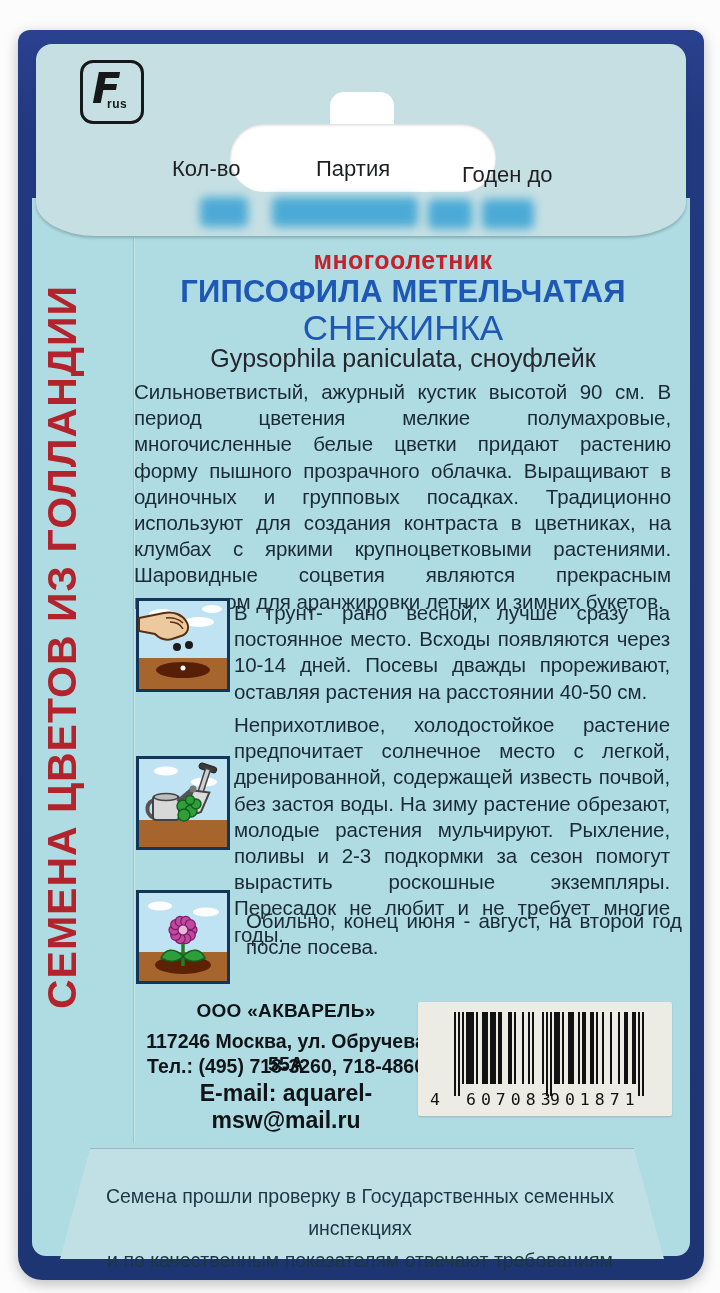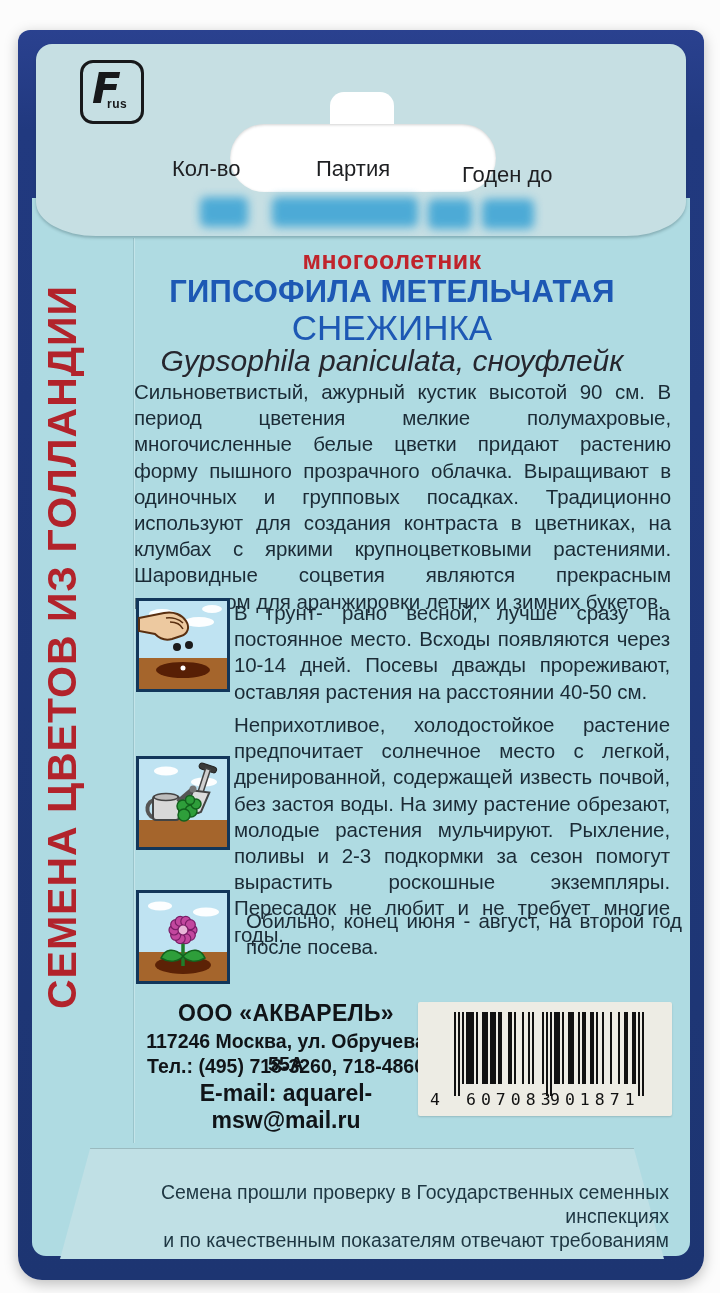--- a/index.html
+++ b/index.html
@@ -33,58 +33,58 @@
     border-radius:13px;background:transparent;}
   .logo .f{position:absolute;left:9px;top:1px;font-size:42px;font-weight:bold;font-style:italic;
     color:#17181a;font-family:"DejaVu Sans",sans-serif;}
   .logo .rus{position:absolute;left:24px;top:34px;font-size:12px;font-weight:bold;
     color:#17181a;letter-spacing:.5px;}
   
   .hlabel{position:absolute;font-size:22px;color:#1e1f22;}
   .stamp{position:absolute;height:30px;border-radius:6px;background:var(--stamp);
     filter:blur(5px);opacity:.8;}
   
-  .titlewrap{position:absolute;left:124px;width:536px;text-align:center;}
+  .titlewrap{position:absolute;left:135px;width:536px;text-align:center;}
   .cat{top:246px;font-size:25px;font-weight:bold;color:var(--red);letter-spacing:.5px;}
   .name1{top:274px;font-size:31px;font-weight:bold;color:var(--titleblue);letter-spacing:.2px;text-align:center;}
   .name2{top:308px;font-size:35px;font-weight:normal;color:var(--titleblue);}
-  .latin{top:344px;font-size:30px;font-style:italic;color:#26262e;}
+  .latin{top:344px;font-size:25px;color:#26262e;}
   
   .para{position:absolute;color:var(--ink);font-size:20.5px;line-height:26.2px;
     text-align:justify;letter-spacing:-.1px;}
   .desc{left:134px;top:379px;width:537px;}
   .care-text-1{left:234px;top:600px;width:436px;}
   .care-text-2{left:234px;top:712px;width:436px;}
   .care-text-3{left:246px;top:908px;width:436px;}
   .care-icon{position:absolute;width:94px;height:94px;}
   .ci1{left:136px;top:598px;} .ci2{left:136px;top:756px;} .ci3{left:136px;top:890px;}
   
   .side{position:absolute;left:-250px;top:648px;width:650px;height:72px;
     transform:rotate(-90deg);text-align:center;font-size:41px;font-weight:bold;
     color:var(--sidered);letter-spacing:1px;white-space:nowrap;}
   
   .company{position:absolute;left:140px;width:292px;text-align:center;color:#101418;font-weight:bold;}
-  .c-name{top:1000px;font-size:23px;letter-spacing:.3px;}
+  .c-name{top:1000px;font-size:19px;letter-spacing:.3px;}
   .c-addr{top:1030px;font-size:19.5px;}
   .c-phone{top:1055px;font-size:19.5px;}
   .c-mail{top:1080px;font-size:23px;}
   
   .bclabel{position:absolute;left:418px;top:1002px;width:254px;height:114px;
     background:var(--bcbg);border-radius:2px;box-shadow:0 1px 2px rgba(0,0,0,.15);}
   .bars{position:absolute;left:36px;top:10px;height:84px;display:flex;align-items:flex-start;}
   .bc{width:2px;height:72px;background:transparent;}
   .bc.on{background:#111;}
   .bc.tall{height:84px;}
   .bcdigit{position:absolute;font-family:"DejaVu Sans Mono",monospace;font-size:16.5px;color:#111;}
   .bc-first{left:12px;top:88px;}
   .bc-left{left:48px;top:88px;letter-spacing:5px;}
   .bc-right{left:132px;top:88px;letter-spacing:5px;}
   
-  .footer{position:absolute;left:69px;top:1180px;width:600px;text-align:right;
-    color:#1d3642;font-size:19.5px;line-height:24px;}
+  .footer{position:absolute;left:60px;top:1180px;width:600px;text-align:center;
+    color:#1d3642;font-size:19.5px;line-height:32px;}
 </style>
 </head>
 <body>
 
 <div class="stage">
   <div class="packet"></div>
   <div class="body-paper"></div>
   <div class="flap"></div>
   <div class="bottom-flap"></div>
   <div class="crease"></div>

